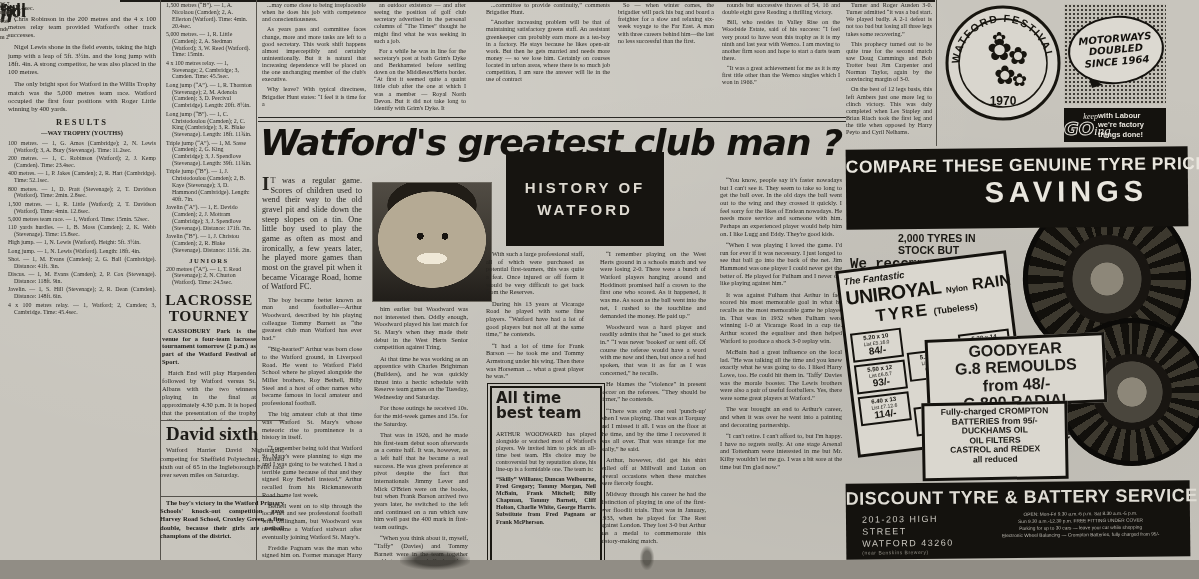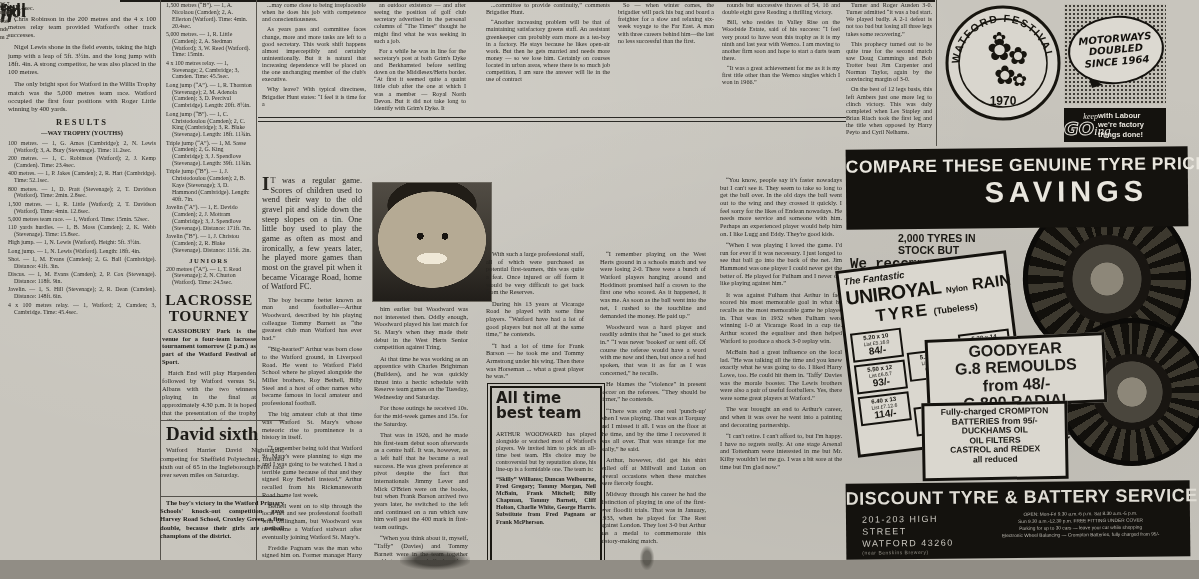--- a/index.html
+++ b/index.html
@@ -260,40 +260,45 @@
       <p>Bill, who resides in Valley Rise on the Woodside Estate, said of his success: “I feel very proud to have won this trophy as it is my ninth and last year with Wemco. I am moving to another firm soon and hope to start a darts team there.</p>
       <p>“It was a great achievement for me as it is my first title other than the Wemco singles which I won in 1966.”</p>
     </div>
   <div class="tcol" id="tcolF">
       <p>Turner and Roger Ausden 3-0. Turner admitted “it was a bad start. We played badly. A 2-1 defeat is not too bad but losing all three legs takes some recovering.”</p>
       <p>This prophecy turned out to be quite true for the second match saw Doug Cummings and Bob Trotter beat Jim Carpenter and Norman Taylor, again by the convincing margin of 3-0.</p>
       <p>On the best of 12 legs basis, this left Ambers just one more leg to clinch victory. This was duly completed when Les Stapley and Brian Riach took the first leg and the title when opposed by Harry Peyto and Cyril Nelhams.</p>
     </div>
 
   <div class="double-rule" id="headline-rule"></div>
+  <div class="abs" id="headline">Watford's greatest club man ?</div>
 
   <div class="acol" id="art-col1">
     <p class="lead">IT was a regular game. Scores of children used to wend their way to the old gravel pit and slide down the steep slopes on a tin. One little boy used to play the game as often as most and ironically, a few years later, he played more games than most on the gravel pit when it became Vicarage Road, home of Watford FC.</p>
     <div>
         <p>The boy became better known as man and footballer—Arthur Woodward, described by his playing colleague Tommy Barnett as “the greatest club man Watford has ever had.”</p>
         <p>“Big-hearted” Arthur was born close to the Watford ground, in Liverpool Road. He went to Watford Field School where he played alongside the Miller brothers, Roy Bethell, Billy Steel and a host of other names who became famous in local amateur and professional football.</p>
         <p>The big amateur club at that time was Watford St. Mary's whose meteoric rise to prominence is a history in itself.</p>
         <p>“I remember being told that Watford St. Mary's were planning to sign me and I was going to be watched. I had a terrible game because of that and they signed Roy Bethell instead,” Arthur recalled from his Rickmansworth Road home last week.</p>
         <p>Bethell went on to slip through the local net and see professional football with Gillingham, but Woodward was to become a Watford stalwart after eventually joining Watford St. Mary's.</p>
         <p>Freddie Pagnam was the man who signed him on. Former manager Harry Kent had asked</p>
       </div>
   </div>
   <div class="abs" id="photo"></div>
   <div class="acol" id="art-col2">
       <p>him earlier but Woodward was not interested then. Oddly enough, Woodward played his last match for St. Mary's when they made their debut in the West Herts Senior competition against Tring.</p>
       <p>At that time he was working as an apprentice with Charles Brightman (Builders), and he was quickly thrust into a hectic schedule with Reserve team games on the Tuesday, Wednesday and Saturday.</p>
       <p>For those outings he received 10s. for the mid-week games and 15s. for the Saturday.</p>
       <p>That was in 1926, and he made his first-team debut soon afterwards as a centre half. It was, however, as a left half that he became a real success. He was given preference at pivot despite the fact that internationals Jimmy Lever and Mick O'Brien were on the books, but when Frank Barson arrived two years later, he switched to the left and continued on a run which saw him well past the 400 mark in first-team outings.</p>
       <p>“When you think about it, myself, “Taffy” (Davies) and Tommy Barnett were in the team together and between us we chalked up about 1,200 appearances. It must be a record.”</p>
     </div>
+  <div class="abs" id="history-box">
+    <span>HISTORY OF</span>
+    <span>WATFORD</span>
+  </div>
   <div class="acol" id="art-col3">
       <p>With such a large professional staff, all of which were purchased as potential first-teamers, this was quite a feat. Once injured or off form it would be very difficult to get back from the Reserves.</p>
       <p>During his 13 years at Vicarage Road he played with some fine players. “Watford have had a lot of good players but not all at the same time,” he contends.</p>
       <p>“I had a lot of time for Frank Barson — he took me and Tommy Armstrong under his wing. Then there was Horseman ... what a great player he was.”</p>
     </div>
   <div class="abs" id="best-team">
     <div class="bt-title">All time best team</div>
     <p>ARTHUR WOODWARD has played alongside or watched most of Watford's players. We invited him to pick an all-time best team. His choice may be controversial but by reputation alone, his line-up is a formidable one. The team is:</p>
     <p class="team">“Skilly” Williams; Duncan Welbourne, Fred Gregory; Tommy Morgan, Neil McBain, Frank Mitchell; Billy Chapman, Tommy Barnett, Cliff Holton, Charlie White, George Harris. Substitute from Fred Pagnam or Frank McPherson.</p>
   </div>

